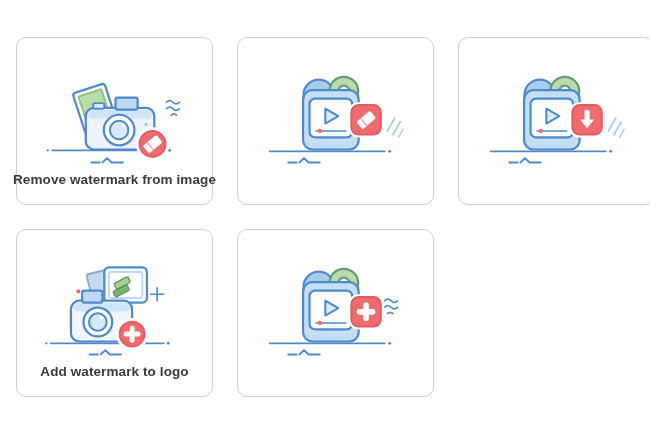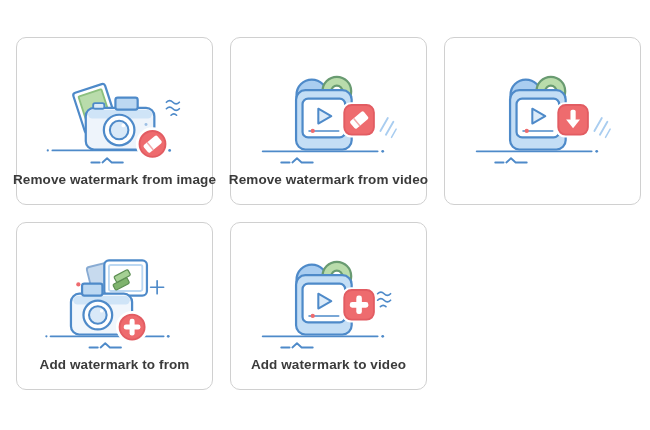--- a/index.html
+++ b/index.html
@@ -3,21 +3,21 @@
 <meta charset="utf-8">
 <style>
   html,body{margin:0;padding:0;}
   body{
     width:650px;height:430px;background:#ffffff;
     font-family:"Liberation Sans",sans-serif;overflow:hidden;
   }
   .grid{
     display:grid;
     grid-template-columns:repeat(3,197px);
-    gap:17px;
+    gap:24px;
     padding:37px 0 0 16px;
     width:592px;box-sizing:border-box;
   }
   .card{
     width:197px;height:168px;box-sizing:border-box;
     background:#fff;border:1px solid #d0d0d0;border-radius:10px;
     display:flex;flex-direction:column;align-items:center;
     cursor:pointer;
   }
   .illus{
@@ -104,21 +104,20 @@
             </g>
           </g>
           <line x1="131" y1="70" x2="139" y2="56" stroke="#a9cdf0" stroke-width="2"></line>
           <line x1="137" y1="74" x2="145" y2="60" stroke="#a9cdf0" stroke-width="2"></line>
           <line x1="143" y1="77" x2="148" y2="68" stroke="#a9cdf0" stroke-width="1.6"></line>
           <path d="M24 104 h9" fill="none" stroke="#4e8ac9" stroke-width="2"></path>
           <path d="M36 104 l5 -4.5 l5 4.5 h12" fill="none" stroke="#4e8ac9" stroke-width="2"></path>
         </g>
       </svg>
     </div>
-    <div class="label">Remove watermark from video</div>
   </div>
 
   <div class="card">
     <div class="illus">
       <svg viewBox="0 0 150 112">
         <g stroke-linecap="round" stroke-linejoin="round">
           <line x1="4" y1="92" x2="128" y2="92" stroke="#4e8ac9" stroke-width="2"></line>
           <circle cx="133.5" cy="92" r="1.5" fill="#4e8ac9"></circle>
           <circle cx="57" cy="31" r="16.5" fill="#a9cdf0" stroke="#4e8ac9" stroke-width="2.4"></circle>
           <g>
@@ -181,21 +180,21 @@
           <g>
             <circle cx="94" cy="82" r="13.5" fill="#ee6b6e" stroke="#e25c62" stroke-width="2"></circle>
             <rect x="91.3" y="73" width="5.4" height="18" rx="2.4" fill="#fff"></rect>
             <rect x="85" y="79.3" width="18" height="5.4" rx="2.4" fill="#fff"></rect>
           </g>
           <path d="M48 104 h9" fill="none" stroke="#4e8ac9" stroke-width="2"></path>
           <path d="M60 104 l5 -4.5 l5 4.5 h12" fill="none" stroke="#4e8ac9" stroke-width="2"></path>
         </g>
       </svg>
     </div>
-    <div class="label">Add watermark to from</div>
+    <div class="label">Add watermark to logo</div>
   </div>
 
   <div class="card">
     <div class="illus">
       <svg viewBox="0 0 150 112">
         <g stroke-linecap="round" stroke-linejoin="round">
           <line x1="4" y1="92" x2="128" y2="92" stroke="#4e8ac9" stroke-width="2"></line>
           <circle cx="133.5" cy="92" r="1.5" fill="#4e8ac9"></circle>
           <circle cx="57" cy="31" r="16.5" fill="#a9cdf0" stroke="#4e8ac9" stroke-width="2.4"></circle>
           <g>
@@ -216,16 +215,15 @@
             <rect x="98" y="55" width="20" height="6" rx="2.6" fill="#fff"></rect>
           </g>
           <path d="M128 46 q3.5 -3.5 7 0 q3.5 3.5 7 0" fill="none" stroke="#4e8ac9" stroke-width="1.8"></path>
           <path d="M128 53 q3.5 -3.5 7 0 q3.5 3.5 7 0" fill="none" stroke="#4e8ac9" stroke-width="1.8"></path>
           <path d="M131 60 q3 -3 6 0" fill="none" stroke="#4e8ac9" stroke-width="1.8"></path>
           <path d="M24 104 h9" fill="none" stroke="#4e8ac9" stroke-width="2"></path>
           <path d="M36 104 l5 -4.5 l5 4.5 h12" fill="none" stroke="#4e8ac9" stroke-width="2"></path>
         </g>
       </svg>
     </div>
-    <div class="label">Add watermark to video</div>
   </div>
 
 </div>
 
 </body></html>

